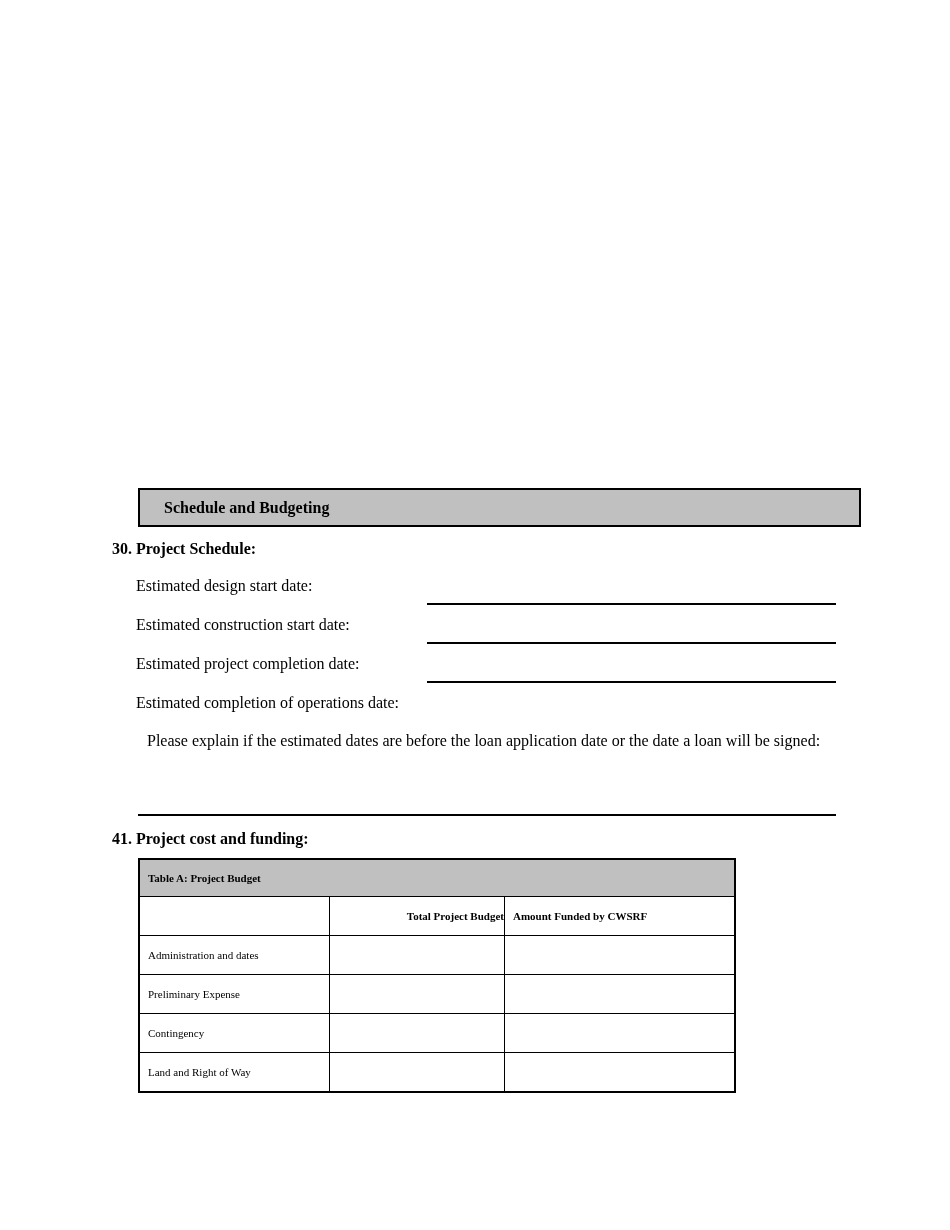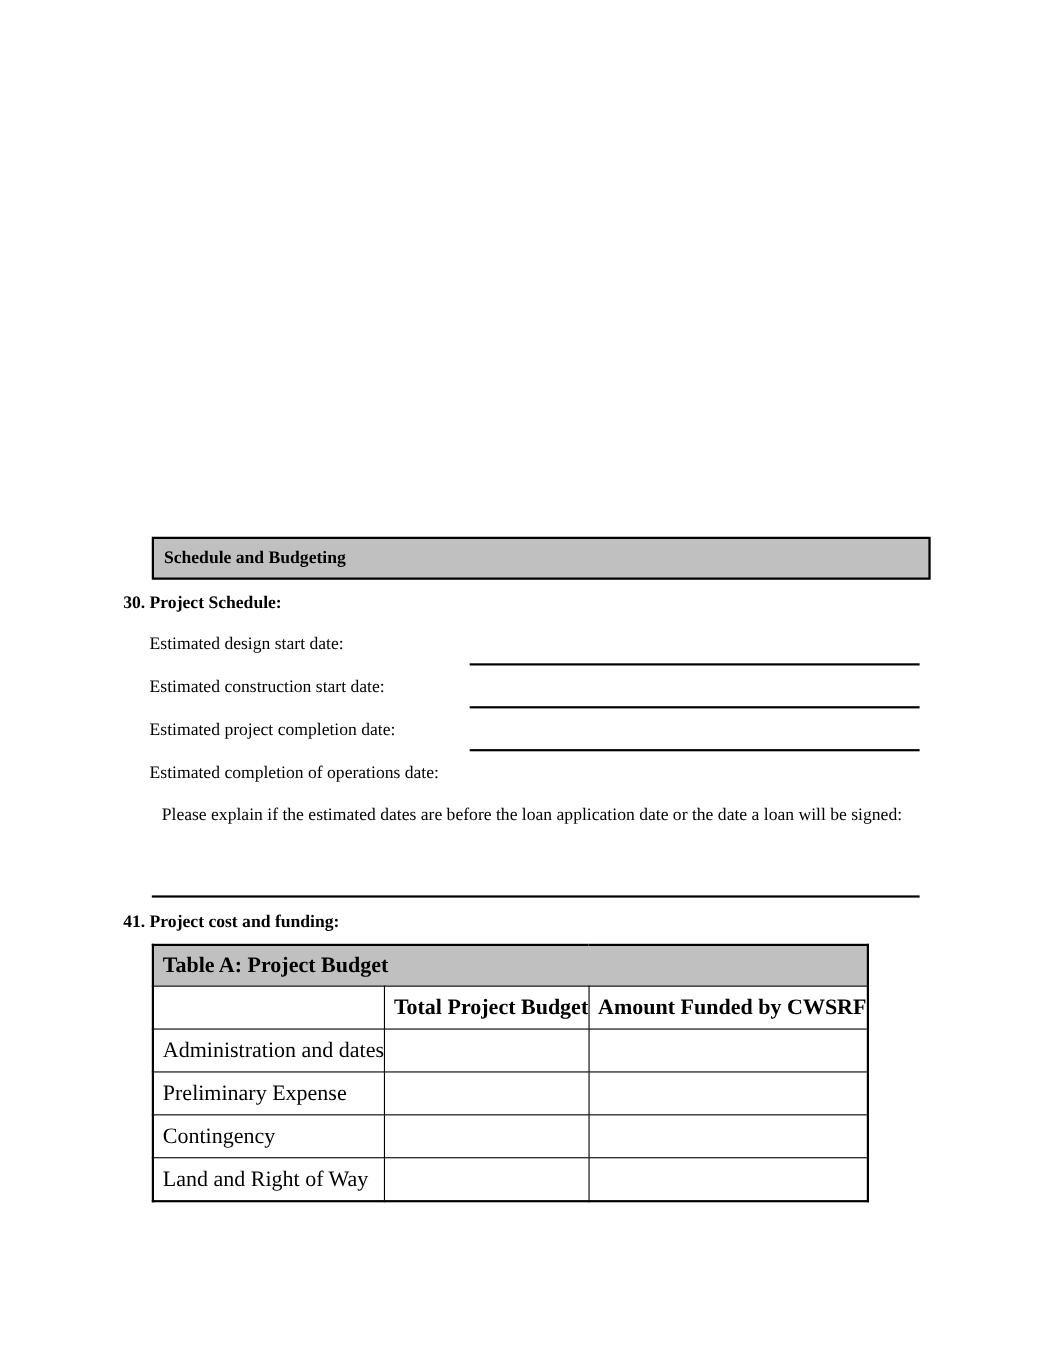--- a/index.html
+++ b/index.html
@@ -22,21 +22,21 @@
   
   .section-banner {
     left: 138px;
     top: 488px;
     width: 695px;
     height: 35px;
     background: #c0c0c0;
     border: 2px solid #000000;
     display: flex;
     align-items: center;
-    padding-left: 9px;
+    padding-left: 24px;
     font-weight: bold;
   }
 
   .q-label {
     left: 112px;
     font-weight: bold;
     white-space: nowrap;
   }
 
   .date-label {
@@ -70,21 +70,21 @@
     top: 858px;
     border-collapse: collapse;
     table-layout: fixed;
     border: 2px solid #000000;
   }
   .budget-table td, .budget-table th {
     border: 1px solid #000000;
     padding: 0 0 0 8px;
     vertical-align: middle;
     text-align: left;
-    font-size: 20px;
+    font-size: 11px;
     overflow: hidden;
     white-space: nowrap;
   }
   .budget-table .col-label  { width: 181px; }
   .budget-table .col-total  { width: 166px; text-align: right; }
   .budget-table .col-cwsrf  { width: 221px; }
   .budget-table .title-row td {
     background: #c0c0c0;
     font-weight: bold;
     height: 36px;

